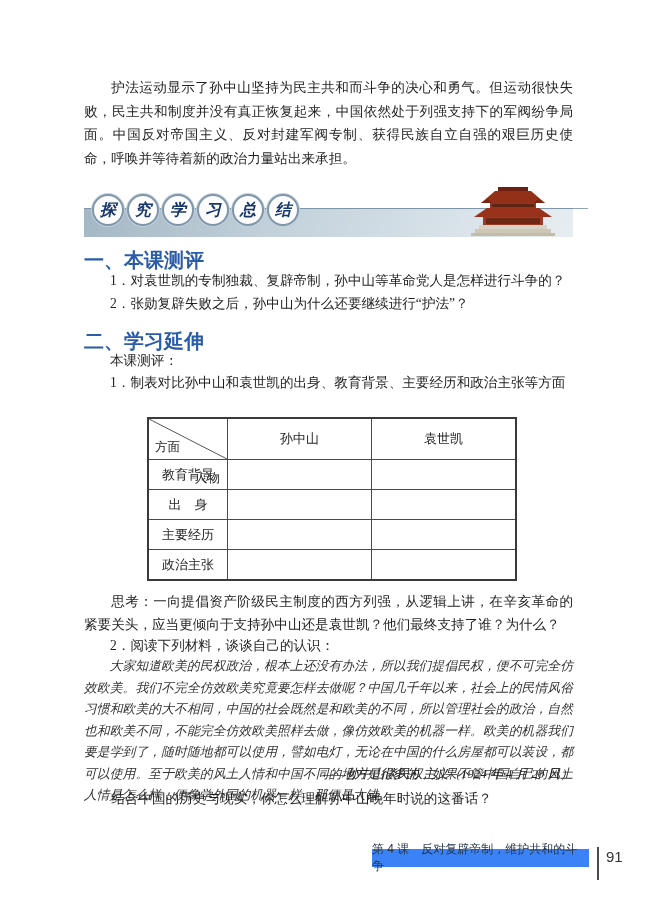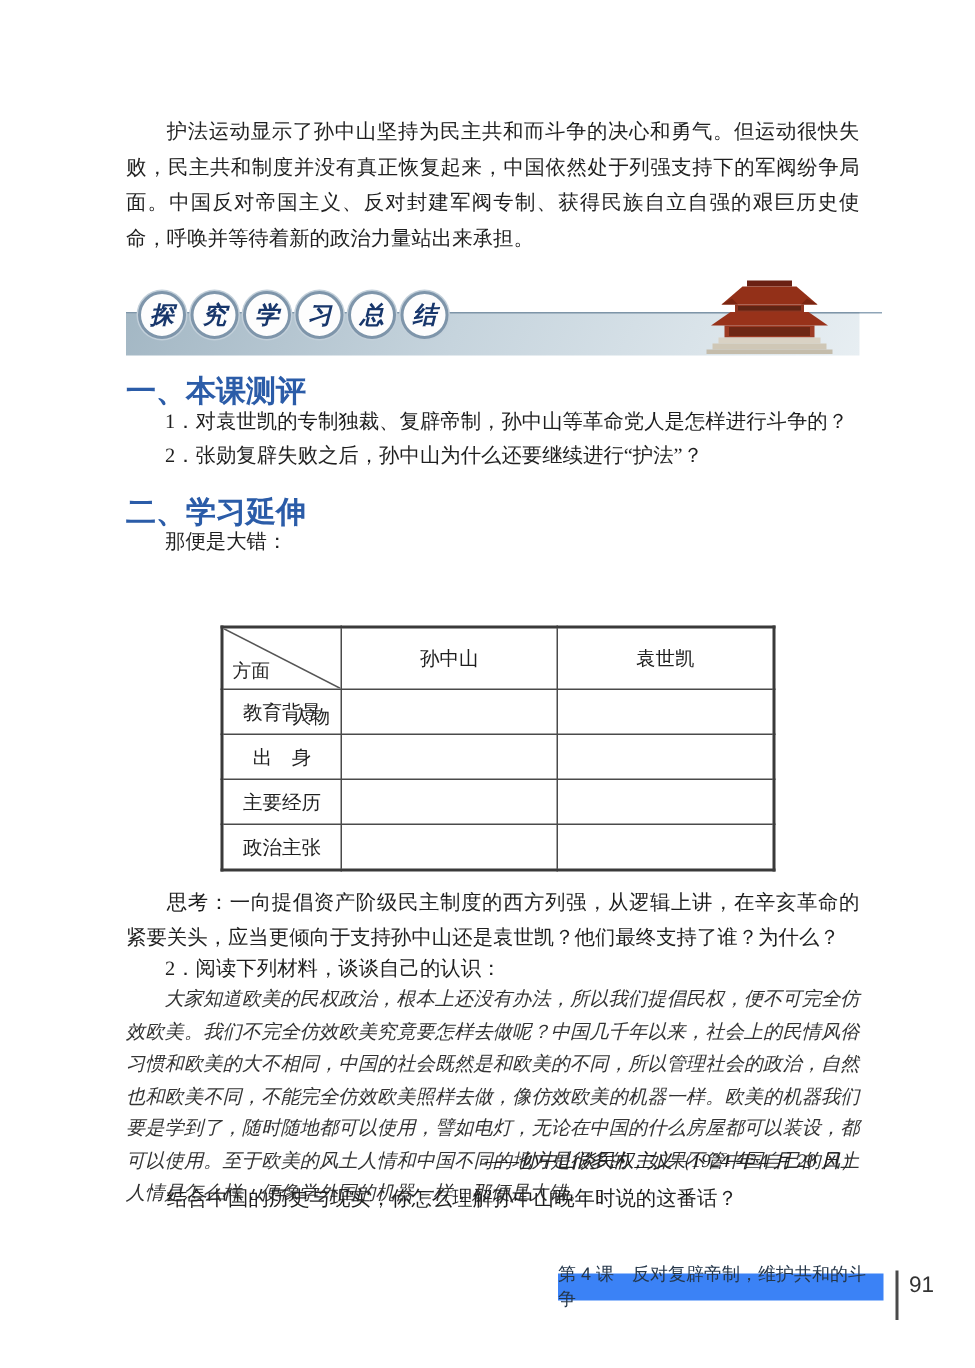--- a/index.html
+++ b/index.html
@@ -97,21 +97,22 @@
       <rect x="7" y="43" width="76" height="4" fill="#cfc7b6"></rect>
       <rect x="3" y="47" width="84" height="3" fill="#c4bcab"></rect>
     </svg>
   </div>
 
   <div class="abs h-blue sec1-h">一、本课测评</div>
   <div class="abs body-line sec1-i1">1．对袁世凯的专制独裁、复辟帝制，孙中山等革命党人是怎样进行斗争的？</div>
   <div class="abs body-line sec1-i2">2．张勋复辟失败之后，孙中山为什么还要继续进行“护法”？</div>
 
   <div class="abs h-blue sec2-h">二、学习延伸</div>
-  <div class="abs body-line sec2-lead">那便是大错：</div>
+  <div class="abs body-line sec2-lead">本课测评：</div>
+  <div class="abs body-line sec2-i1">1．制表对比孙中山和袁世凯的出身、教育背景、主要经历和政治主张等方面</div>
 
   <table class="cmp">
     <tbody>
         <tr class="hrow">
       <td class="c0 diag">
         <svg>
               <line x1="0" y1="0" x2="100%" y2="100%" stroke="#555" stroke-width="1"></line>
             </svg>
         <span class="top">人物</span>
         <span class="bot">方面</span>

